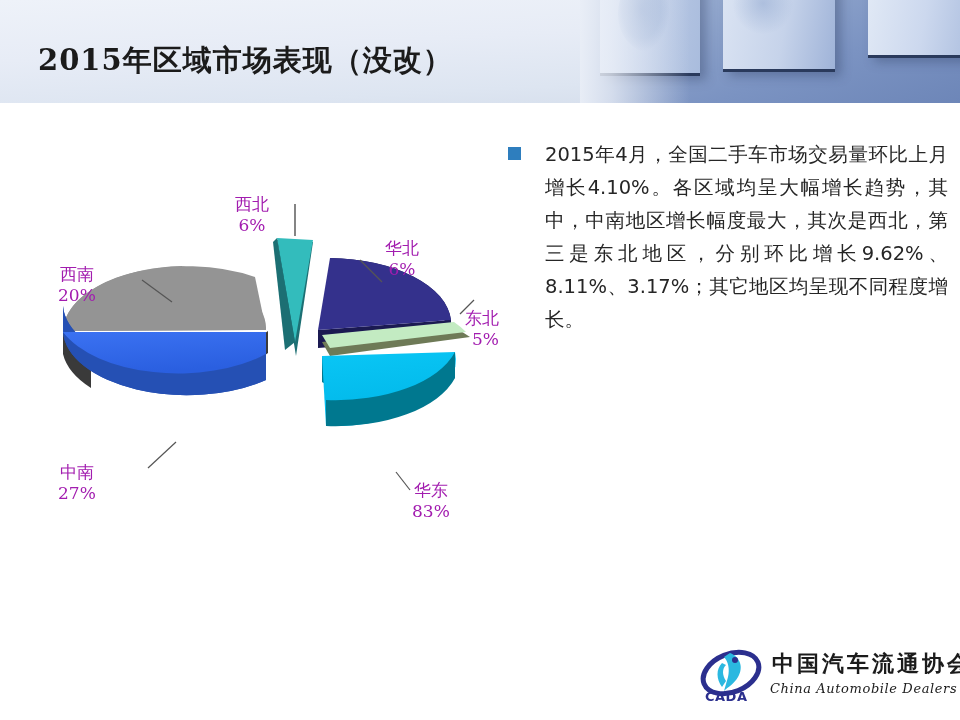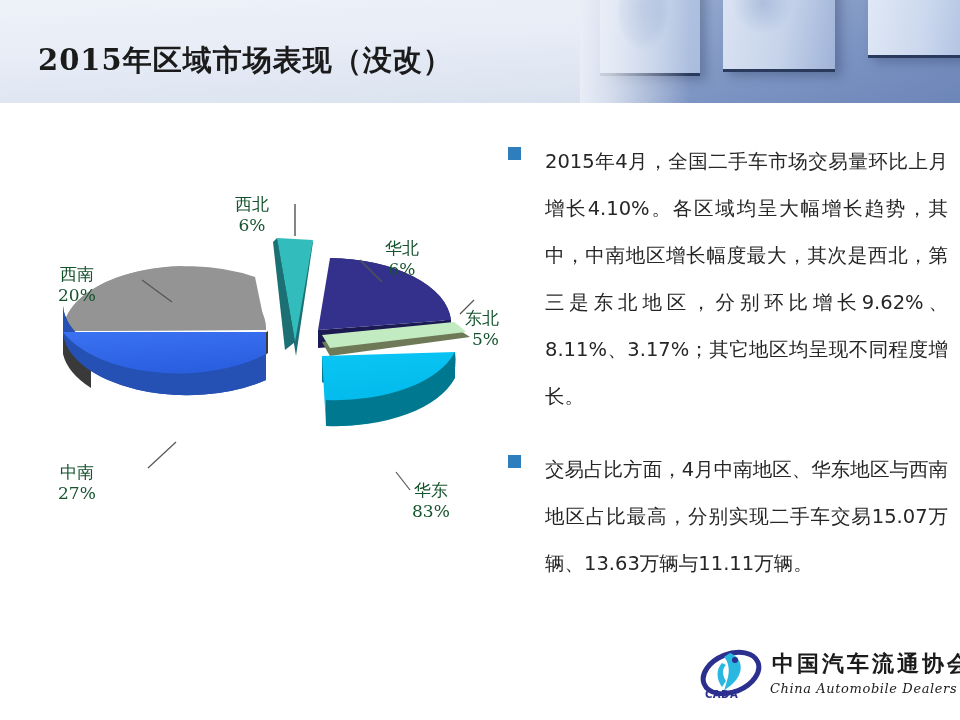--- a/index.html
+++ b/index.html
@@ -83,38 +83,38 @@
   .bullet-mark {
     flex: 0 0 auto;
     width: 13px; height: 13px;
     background: #2e7ebe;
     margin-top: 9px; margin-right: 24px;
   }
   .bullet-text {
     flex: 1 1 auto;
     font-family: "DejaVu Sans", "Liberation Sans", sans-serif;
     font-size: 19.5px;
-    line-height: 47px;
+    line-height: 33px;
     color: #262626;
     text-align: justify;
     text-justify: inter-character;
   }
 
   
   #chart {
     position: absolute; left: 30px; top: 180px;
     width: 480px; height: 370px;
   }
   #chart svg { display: block; }
 
   .lbl {
     position: absolute;
     font-family: "DejaVu Serif", "Liberation Serif", serif;
     font-size: 17px;
-    color: #14532d;
+    color: #a21caf;
     line-height: 21px;
     text-align: center;
     white-space: nowrap;
   }
   .lbl .pct { display: block; }
 
   
   #logo {
     position: absolute; left: 700px; top: 645px;
     width: 250px; height: 66px;
@@ -134,21 +134,21 @@
     font-family: "DejaVu Serif", "Liberation Serif", serif;
     font-style: italic;
     font-size: 13px;
     letter-spacing: .6px;
     color: #1b1b1b;
     white-space: nowrap;
   }
   #logo .cada {
     position: absolute; left: 5px; top: 44px;
     font-family: "DejaVu Sans", "Liberation Sans", sans-serif;
-    font-weight: bold; font-size: 10px; letter-spacing: .5px;
+    font-weight: bold; font-size: 13px; letter-spacing: .5px;
     color: #2b2f8e;
   }
 </style>
 </head>
 <body>
 
 <div id="slide">
 
   <div id="header">
     <div id="header-photo">
@@ -262,24 +262,20 @@
       <span>华东</span>
       <span class="pct">83%</span>
     </div>
   </div>
 
   <div id="body-text">
     <div class="bullet-row">
       <span class="bullet-mark"></span>
       <span class="bullet-text">2015年4月，全国二手车市场交易量环比上月增长4.10%。各区域均呈大幅增长趋势，其中，中南地区增长幅度最大，其次是西北，第三是东北地区，分别环比增长9.62%、8.11%、3.17%；其它地区均呈现不同程度增长。</span>
     </div>
-    <div class="bullet-row">
-      <span class="bullet-mark"></span>
-      <span class="bullet-text">交易占比方面，4月中南地区、华东地区与西南地区占比最高，分别实现二手车交易15.07万辆、13.63万辆与11.11万辆。</span>
-    </div>
   </div>
 
   <div id="logo">
     <svg class="mark" viewBox="0 0 62 60">
       <ellipse cx="31" cy="26" rx="29" ry="19" transform="rotate(-22 31 26)" fill="none" stroke="#2b2f8e" stroke-width="5"></ellipse>
       <path d="M 30 6 C 40 10 44 20 38 30 C 34 37 28 40 24 44 L 28 30 C 30 22 28 14 24 10 Z" fill="#2bb8e0"></path>
       <path d="M 22 16 C 16 22 16 32 22 40 L 26 34 C 22 28 22 22 26 18 Z" fill="#2bb8e0"></path>
       <circle cx="35" cy="13" r="3" fill="#2b2f8e"></circle>
     </svg>
     <div class="cn">中国汽车流通协会</div>

